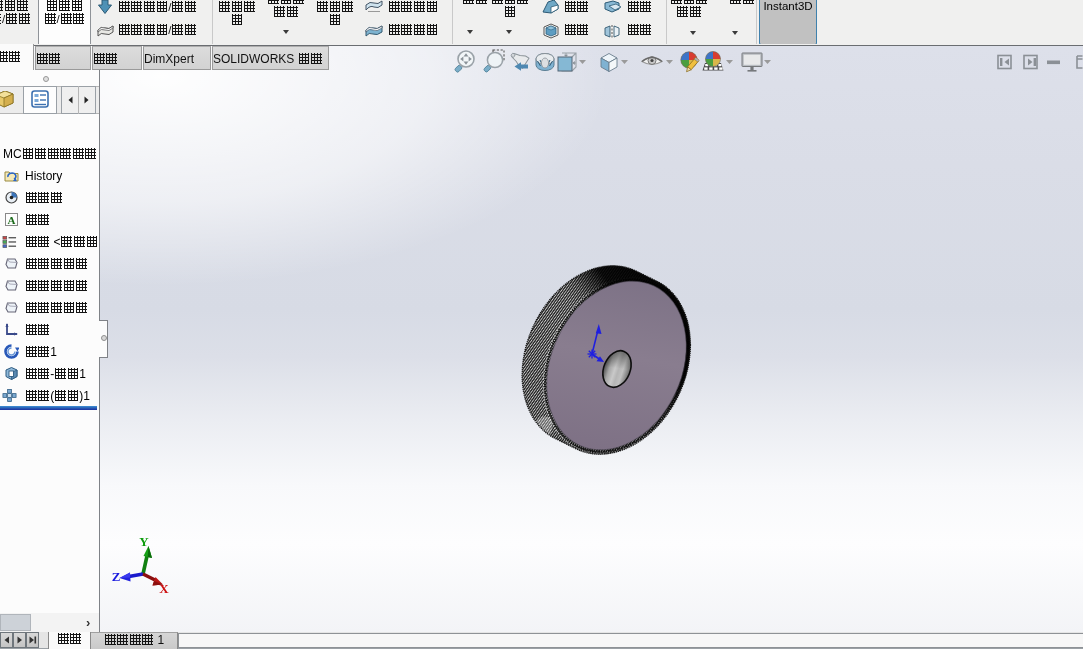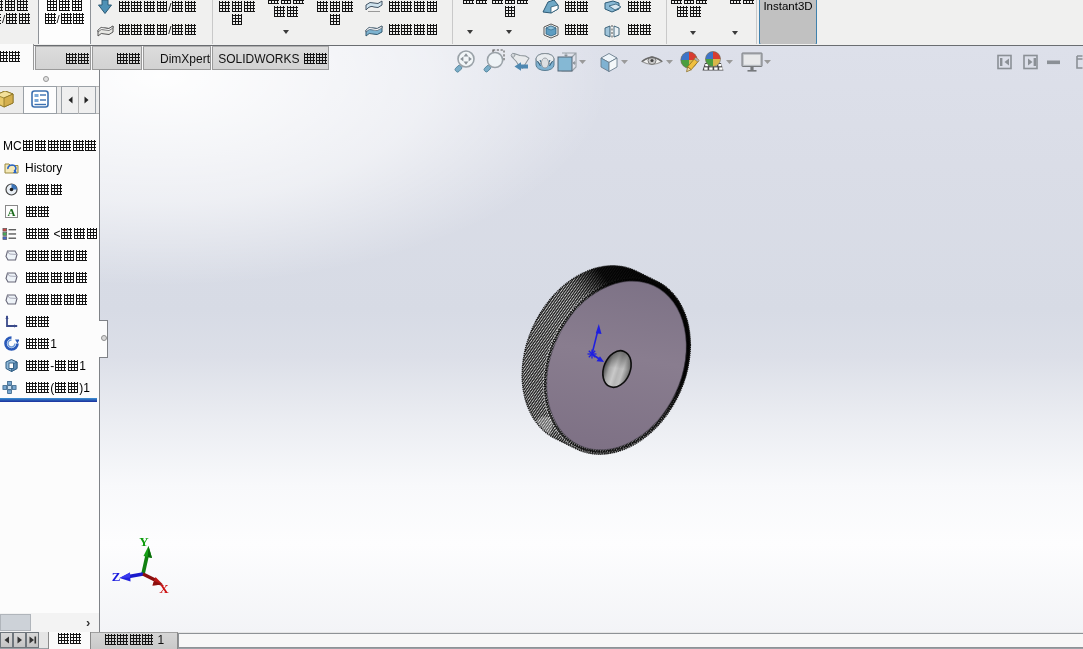--- a/index.html
+++ b/index.html
@@ -5,21 +5,21 @@
 .abs{position:absolute;}
 
 .zh{display:inline-block;width:10.8px;height:11px;margin:0 0.9px;vertical-align:-1px;
 background:repeating-linear-gradient(90deg,#141414 0 1px,rgba(0,0,0,0) 1px 3.1px),repeating-linear-gradient(0deg,#141414 0 1px,rgba(0,0,0,0) 1px 3.1px);}
 
 #ribbon{left:0;top:0;width:1083px;height:46px;background:#f0f0ef;border-bottom:1px solid #6a6d71;box-sizing:border-box;}
 .rsep{position:absolute;top:0;width:1px;height:44px;background:#c9c9c9;}
 .rtxt{position:absolute;font-size:11.5px;color:#111;text-align:center;line-height:11.5px;}
 .drop{position:absolute;width:0;height:0;border-left:3.5px solid transparent;border-right:3.5px solid transparent;border-top:4px solid #3a3a3a;}
 
-.tab{position:absolute;top:46px;height:24px;z-index:4;box-sizing:border-box;background:linear-gradient(#dcdcdc,#d2d2d2);border:1px solid #9a9a9a;border-top:1px solid #adadad;color:#111;font-size:12px;text-align:right;line-height:24px;}
+.tab{position:absolute;top:46px;height:24px;z-index:4;box-sizing:border-box;background:linear-gradient(#dcdcdc,#d2d2d2);border:1px solid #9a9a9a;border-top:1px solid #adadad;color:#111;font-size:12px;text-align:left;line-height:24px;}
 #tabactive{position:absolute;left:0;top:44px;z-index:5;width:34px;height:26px;background:#fbfbfb;border-right:1px solid #9a9a9a;box-sizing:border-box;z-index:3;font-size:12px;line-height:26px;color:#111;}
 
 #viewport{left:0;top:46px;z-index:0;width:1083px;height:586px;background:
 radial-gradient(ellipse 600px 280px at 160px 30px, rgba(255,255,255,0.97) 0%, rgba(255,255,255,0.55) 45%, rgba(255,255,255,0) 75%),
 linear-gradient(180deg,#dde0ea 0%,#dadde7 20%,#d7dbe5 45%,#dcdfe8 53%,#ebedf2 64%,#f8f9fb 75%,#fdfdfe 85%,#f3f4f7 100%);}
 
 #panel{left:0;top:70px;width:100px;height:562px;background:#fcfcfc;border-right:1px solid #7f8287;box-sizing:border-box;}
 .trow{position:absolute;left:0;height:17px;white-space:nowrap;}
 .trow .ico{position:absolute;left:4px;top:0;width:15px;height:15px;}
 .trow .txt{position:absolute;left:25px;top:1px;font-size:12px;color:#000;}
@@ -634,21 +634,21 @@
     <line x1="9" y1="10" x2="15" y2="10" stroke="#3c70b0" stroke-width="1.4"></line>
     <line x1="3.5" y1="14.5" x2="15" y2="14.5" stroke="#3c70b0" stroke-width="1.4"></line>
   </svg>
   <div style="position:absolute;left:61px;top:16px;width:35px;height:28px;background:#efefef;border:1px solid #9aa0a6;box-sizing:border-box;"></div>
   <div style="position:absolute;left:78px;top:16px;width:1px;height:28px;background:#b5b5b5;"></div>
   <svg style="position:absolute;left:61px;top:16px;" xmlns="http://www.w3.org/2000/svg" width="35" height="28" viewBox="0 0 35 28">
     <polygon points="11.5,10.5 7.5,14 11.5,17.5" fill="#222"></polygon>
     <polygon points="23.5,10.5 27.5,14 23.5,17.5" fill="#222"></polygon>
   </svg>
 </div>
-<div class="abs" id="tree" style="left:0;top:132px;width:100px;height:290px;overflow:hidden;">
+<div class="abs" id="tree" style="left:0;top:140px;width:100px;height:290px;overflow:hidden;">
   <div class="trow" style="top:6px;">
       <span class="txt" style="left:3px;">MC<span class="zh"></span><span class="zh"></span><span class="zh"></span><span class="zh"></span><span class="zh"></span><span class="zh"></span></span>
     </div>
   <div class="trow" style="top:28px;">
     <svg class="ico" xmlns="http://www.w3.org/2000/svg" width="15" height="15" viewBox="0 0 15 15">
         <path d="M1 4 L5 4 L6.5 5.5 L14 5.5 L14 13 L1 13 Z" fill="#f5e9b8" stroke="#9a8a40" stroke-width="1"></path>
         <path d="M4 9 A 4 3.2 0 1 1 10 11" fill="none" stroke="#2a66c8" stroke-width="1.6"></path>
         <polygon points="11.5,9.5 9,13 12.8,13.3" fill="#2a66c8"></polygon>
       </svg>
     <span class="txt">History</span>

